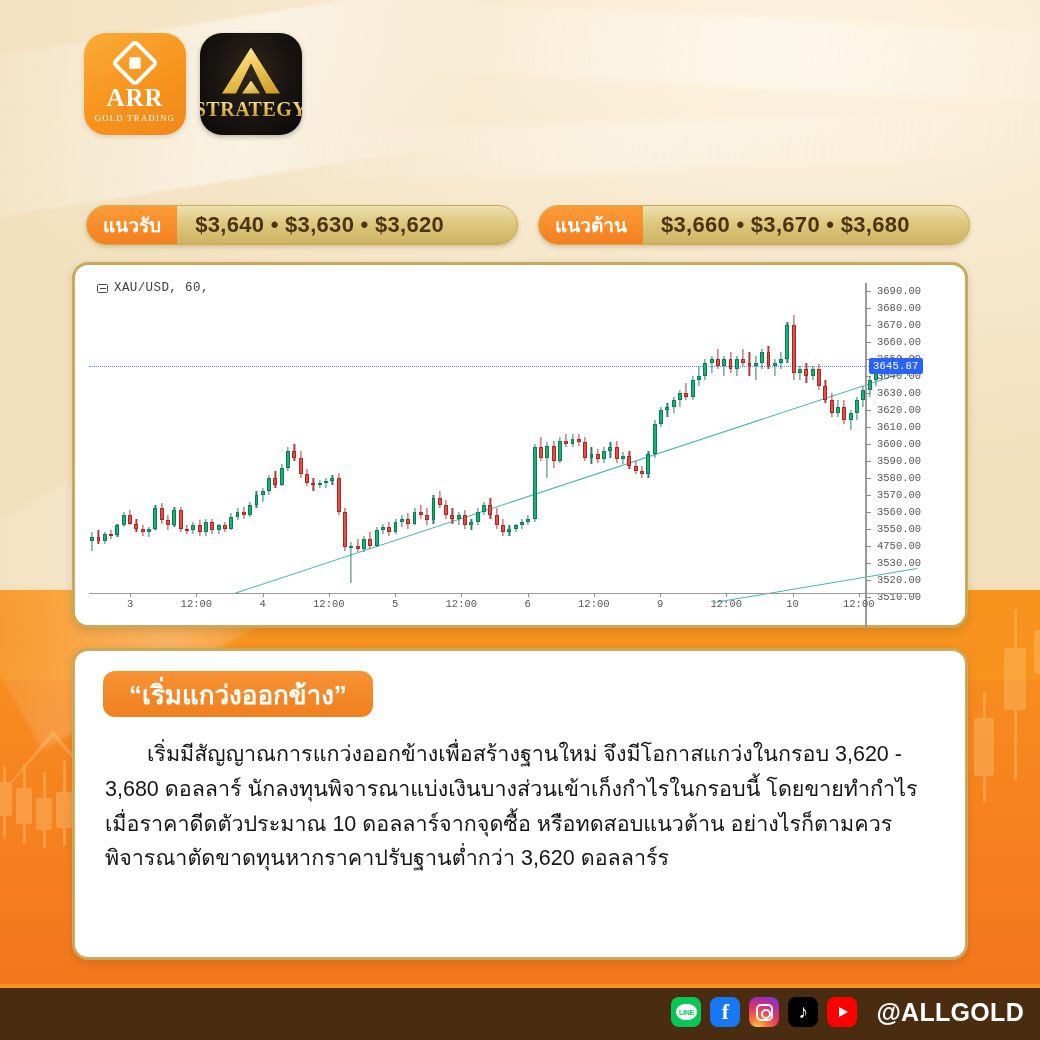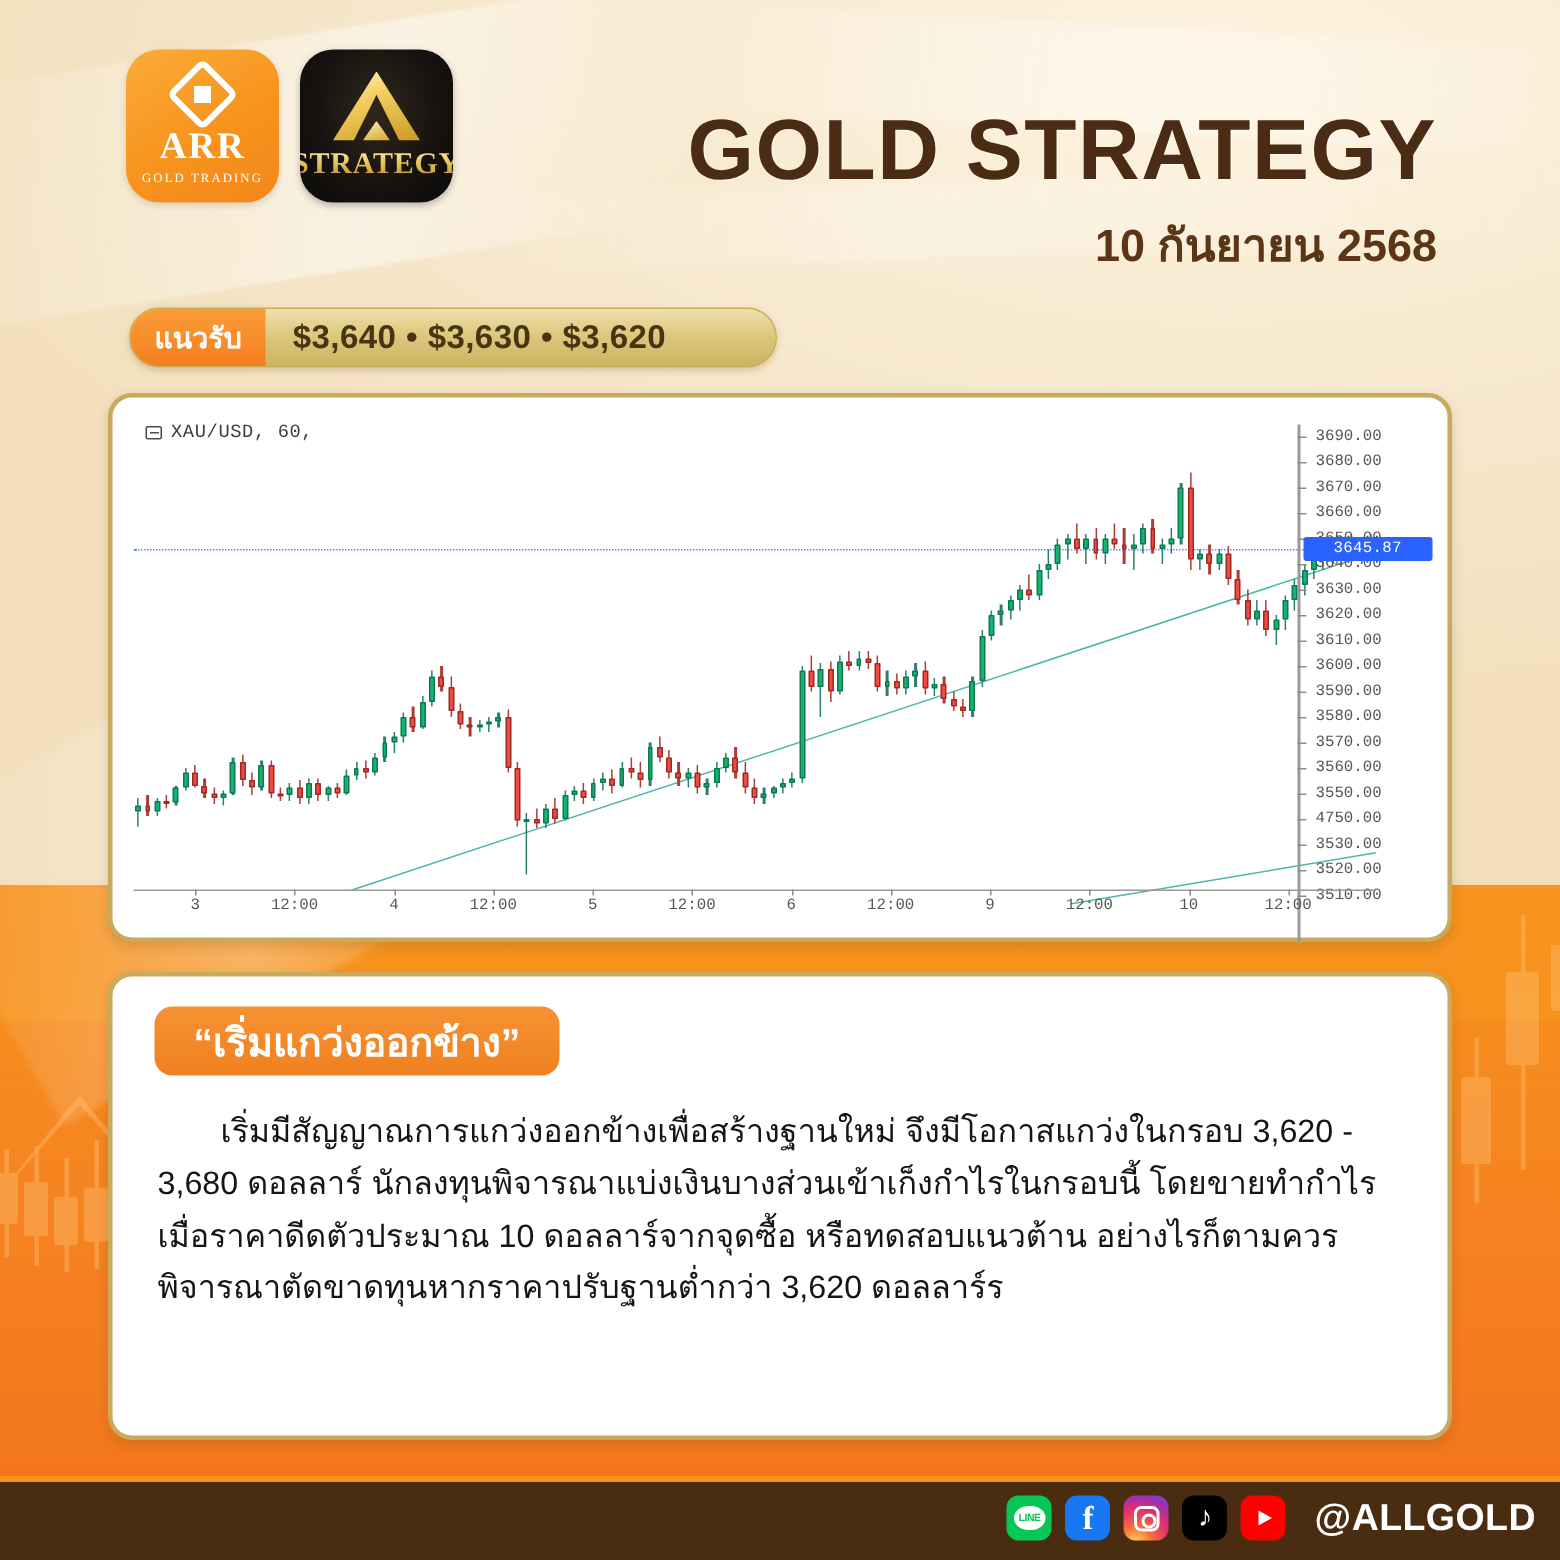--- a/index.html
+++ b/index.html
@@ -104,21 +104,21 @@
                            border-radius:1.5px; position:relative; }
   .chart-label .sym-icon:after{ content:""; position:absolute; left:1.5px; right:1.5px; top:3px; height:1.3px; background:#4a4a4a; }
 
   .plot { position:absolute; left:14px; top:18px; width:828px; height:322px; }
   .yaxis { position:absolute; right:8px; top:18px; width:92px; height:346px; }
   .yaxis .tick { position:absolute; left:12px; font-family:"Liberation Mono", monospace;
                  font-size:10.5px; color:#555; transform:translateY(-50%); white-space:nowrap; }
   .yaxis .tickmark { position:absolute; left:0px; width:6px; height:1px; background:#8c8c8c; }
   .yaxis .axisline { position:absolute; left:0px; top:0; bottom:0; width:1.5px; background:#9a9a9a; }
   .price-badge { position:absolute; left:4px; background:#2962ff; color:#fff; font-size:10.5px;
-                 font-family:"Liberation Mono", monospace; padding:2px 20px; border-radius:2px;
+                 font-family:"Liberation Mono", monospace; padding:2px 4px; border-radius:2px;
                  transform:translateY(-50%); letter-spacing:.2px; }
   .xaxis { position:absolute; left:14px; bottom:10px; width:828px; height:22px; border-top:1.5px solid #9a9a9a; }
   .xaxis .xt { position:absolute; top:4px; font-family:"Liberation Mono", monospace; font-size:10.5px;
                color:#555; transform:translateX(-50%); }
   .xaxis .xm { position:absolute; top:-1px; width:1px; height:4px; background:#8c8c8c; }
   .hline { position:absolute; left:0; right:0; height:0; border-top:1px dotted #2962ff; opacity:.75; }
   .trend { position:absolute; height:0; border-top:1.6px solid #4db6ac; transform-origin:0 0; }
   .candle { position:absolute; }
   .candle .wick { position:absolute; left:50%; transform:translateX(-50%); width:1.2px; }
   .candle .body { position:absolute; left:0; width:100%; border-radius:0.5px; }
@@ -193,30 +193,30 @@
     <div class="logo-box logo-arr">
       <div class="arr-diamond"></div>
       <div class="arr-name">ARR</div>
       <div class="arr-sub">GOLD TRADING</div>
     </div>
     <div class="logo-box logo-allgold">
       <div class="ag-tri"></div>
       <div class="ag-name">STRATEGY</div>
     </div>
   </div>
-  <div class="title-wrap">
-    <div class="big-title">GOLD STRATEGY</div>
-    <div class="date-line">10 กันยายน 2568</div>
-  </div>
 </div>
 
 <div class="pills">
   <div class="pill" id="pill-support">
     <div class="pill-tag">แนวรับ</div>
     <div class="pill-vals">$3,640  •  $3,630  •  $3,620</div>
+  </div>
+  <div class="pill" id="pill-resist">
+    <div class="pill-tag">แนวต้าน</div>
+    <div class="pill-vals">$3,660  •  $3,670  •  $3,680</div>
   </div>
 </div>
 
 <div class="card" id="chart-card">
   <div class="chart-label">
     <span class="sym-icon"></span>
     <span>XAU/USD, 60,</span>
   </div>
   <div class="plot" id="plot">
       <div class="hline" style="top: 83.2624px;"></div>

